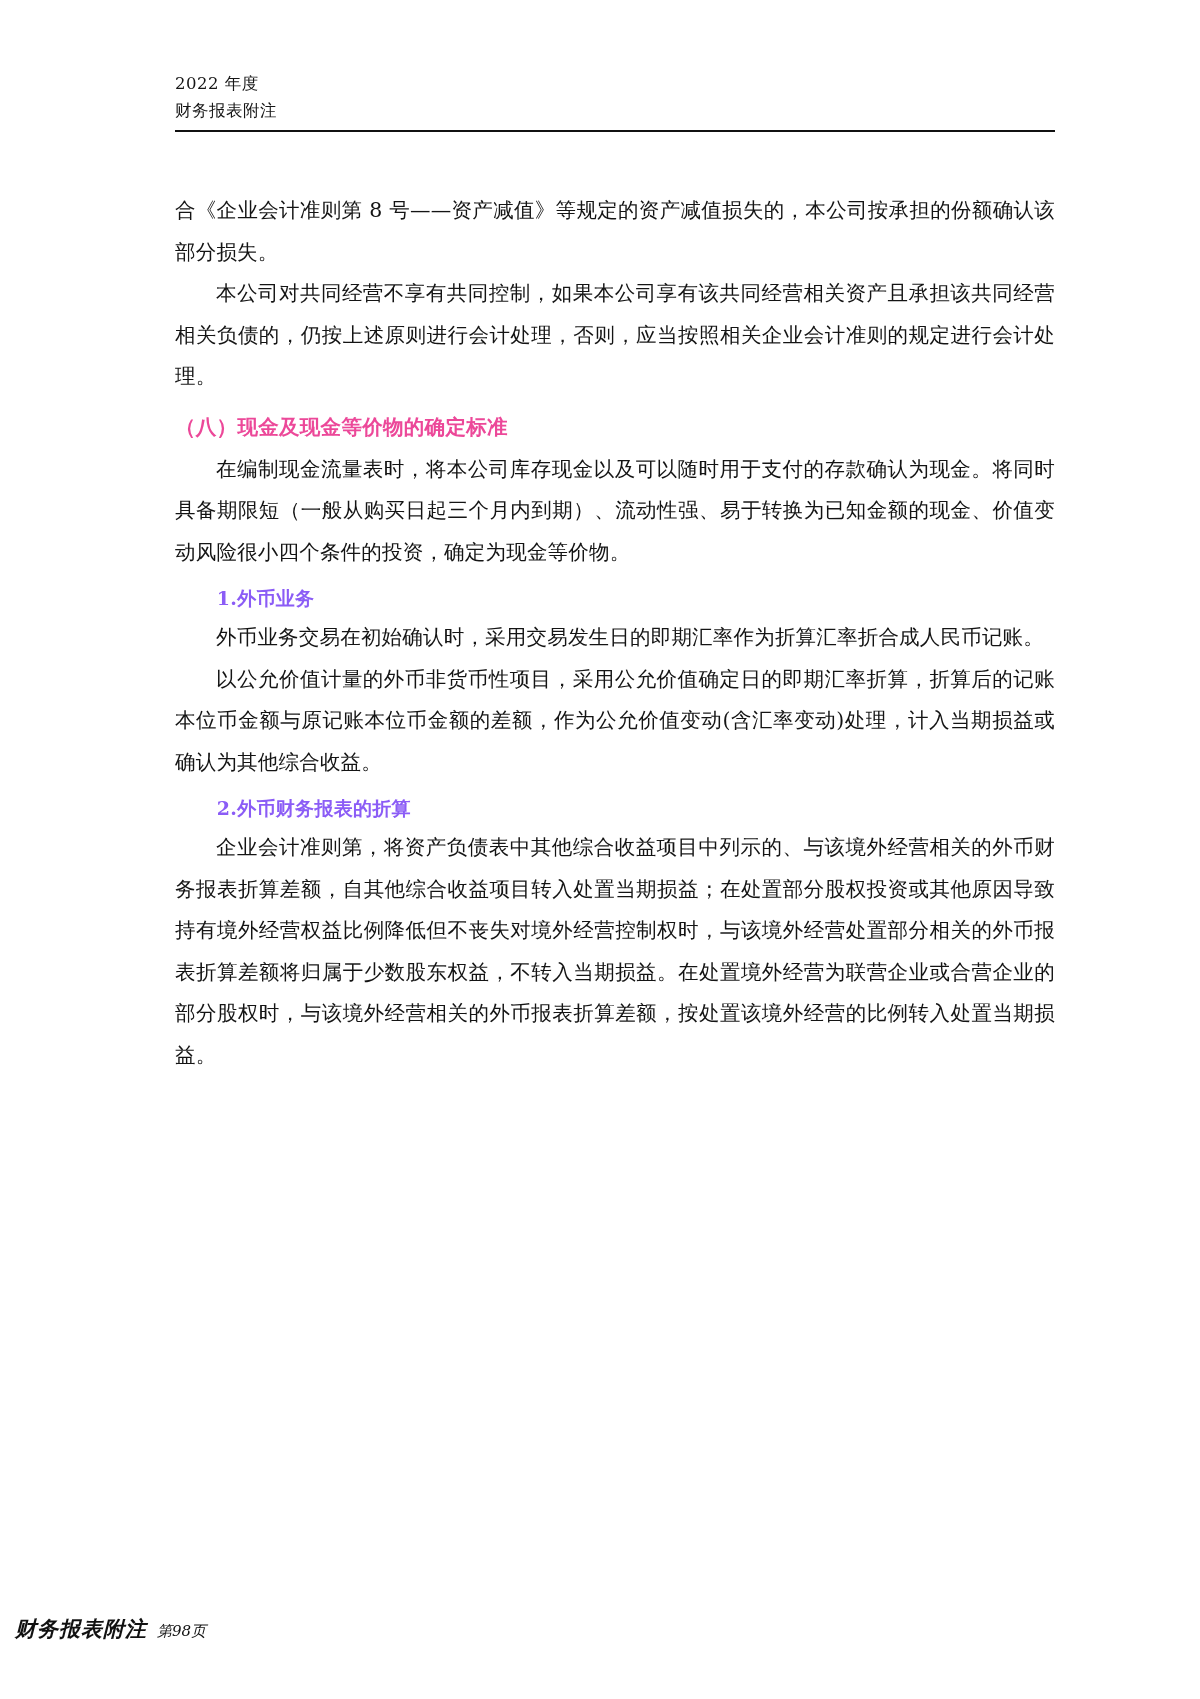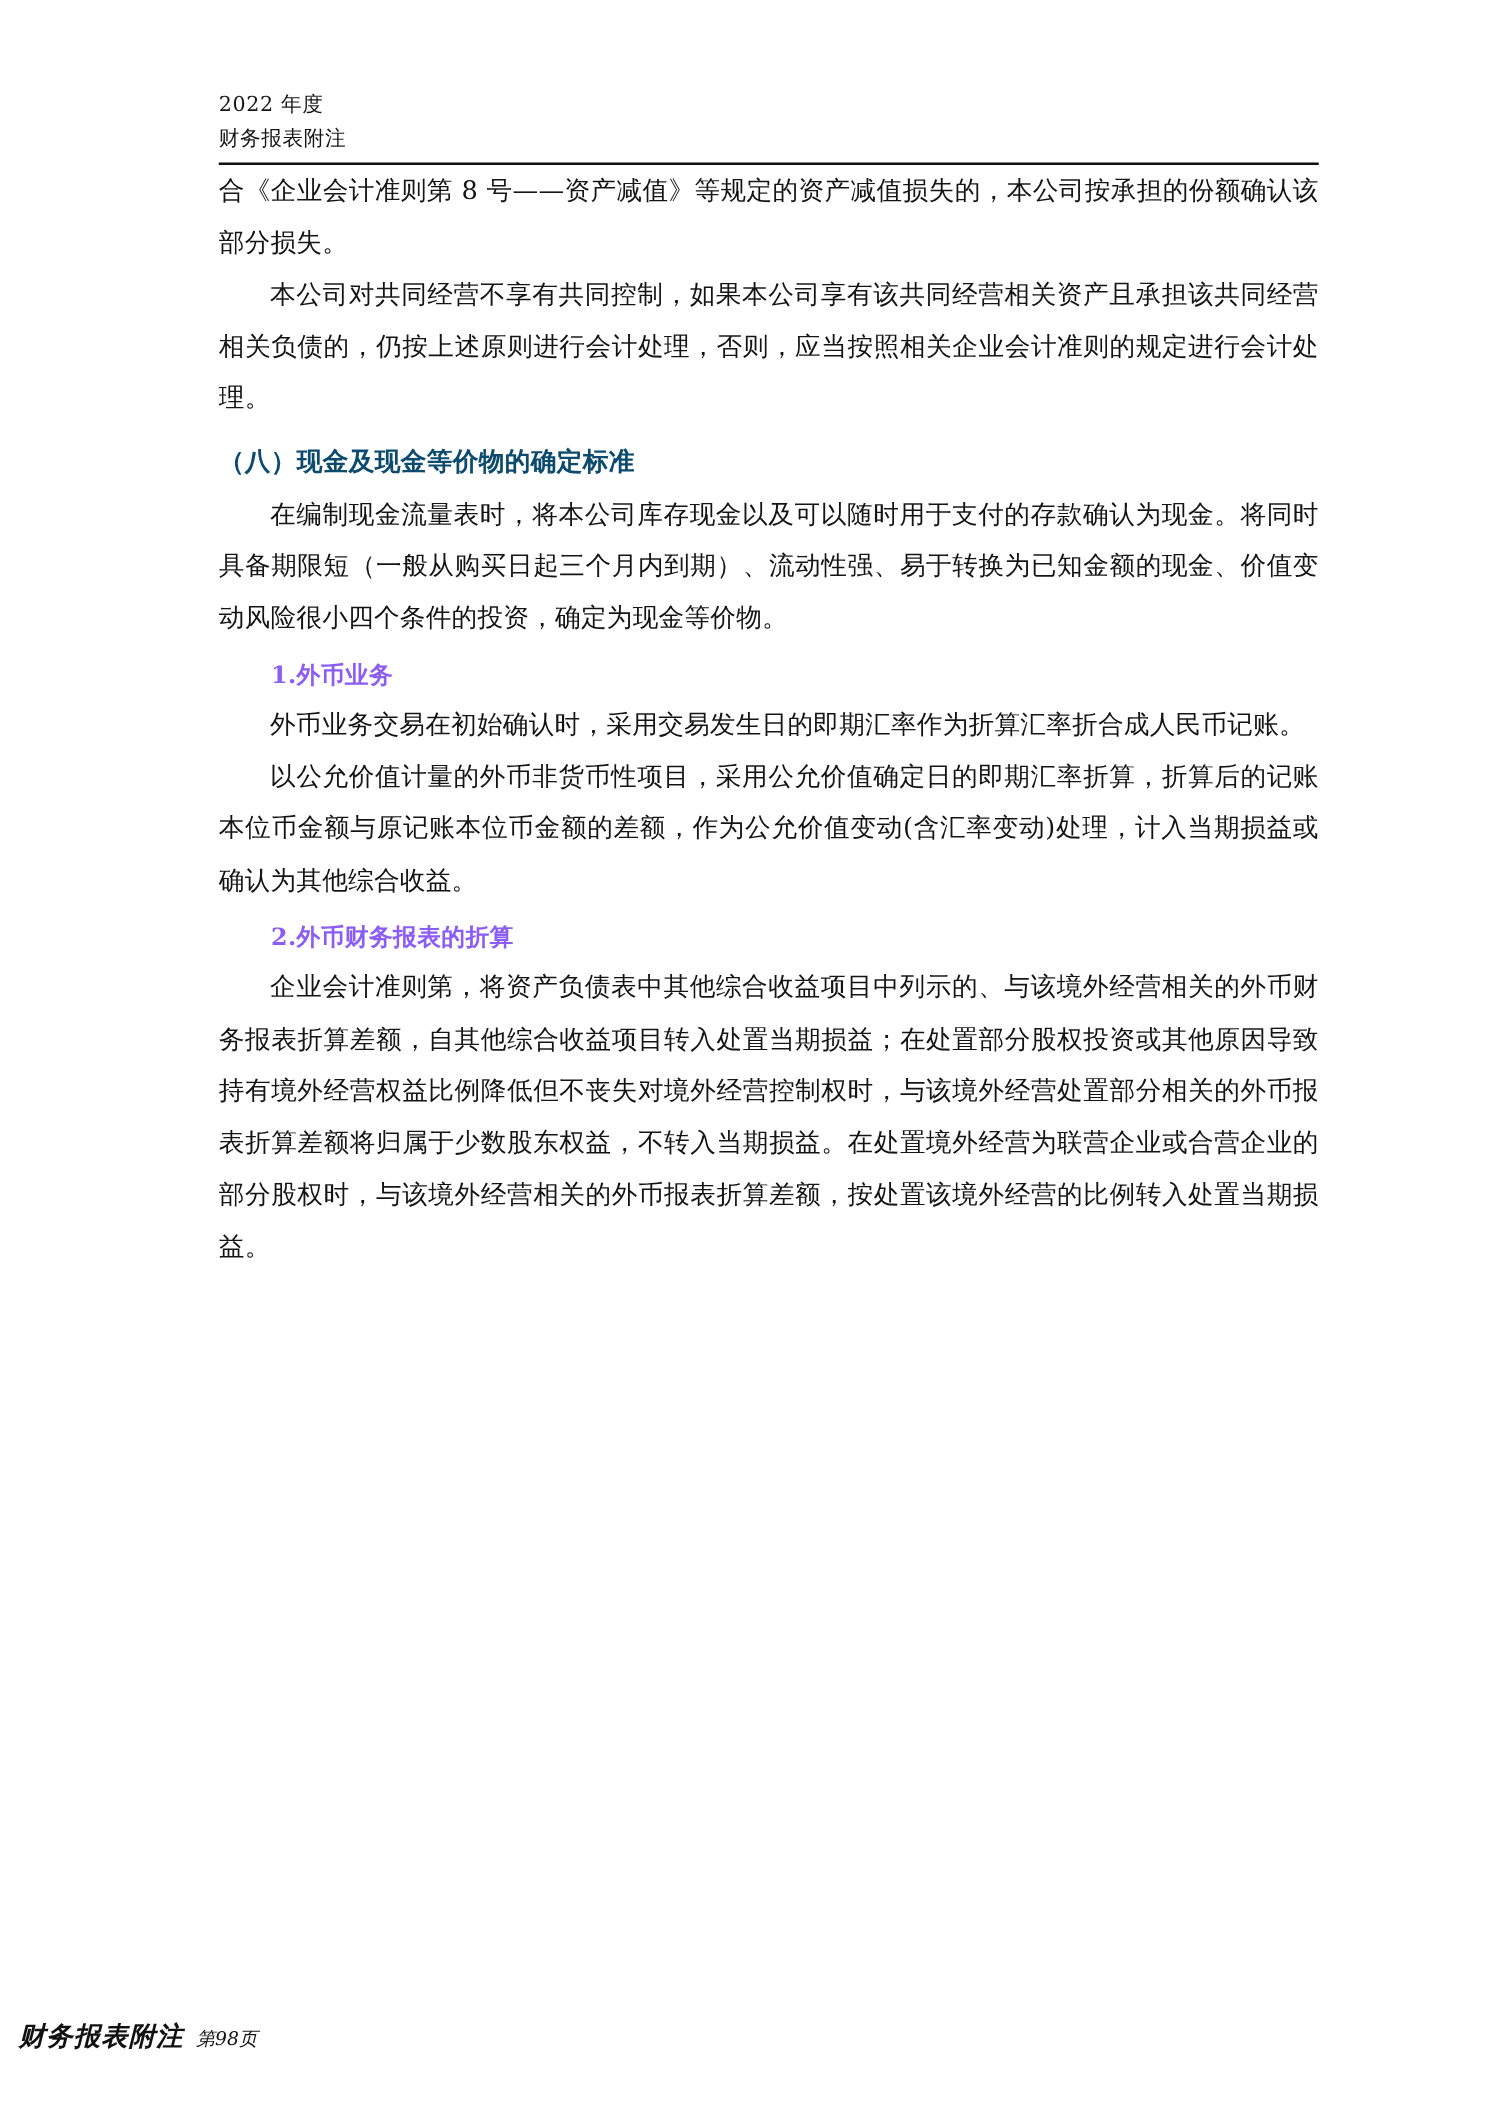--- a/index.html
+++ b/index.html
@@ -29,40 +29,41 @@
     padding-bottom: 6px;
     margin-bottom: 0;
   }
   .header-line {
     font-size: 16.5px;
     line-height: 1.65;
     letter-spacing: 0.5px;
     color: #161616;
   }
   .body-block {
+    margin-top: 58px;
   }
   p.para {
     font-size: 20.5px;
     line-height: 2.02;
     text-align: justify;
     text-justify: inter-ideograph;
     margin: 0 0 0 0;
     letter-spacing: 0.2px;
     color: #141414;
   }
   p.indent {
     text-indent: 2em;
   }
   .heading {
     font-size: 20.5px;
     line-height: 2.02;
     font-weight: bold;
     margin: 10px 0 0 0;
     letter-spacing: 0.3px;
-    color: #0c4a6e;
+    color: #ec4899;
   }
   .heading .num {
     display: inline-block;
     min-width: 2.6em;
   }
   .heading-sub {
     font-size: 19px;
     line-height: 2.02;
     font-weight: bold;
     margin: 6px 0 0 0;

